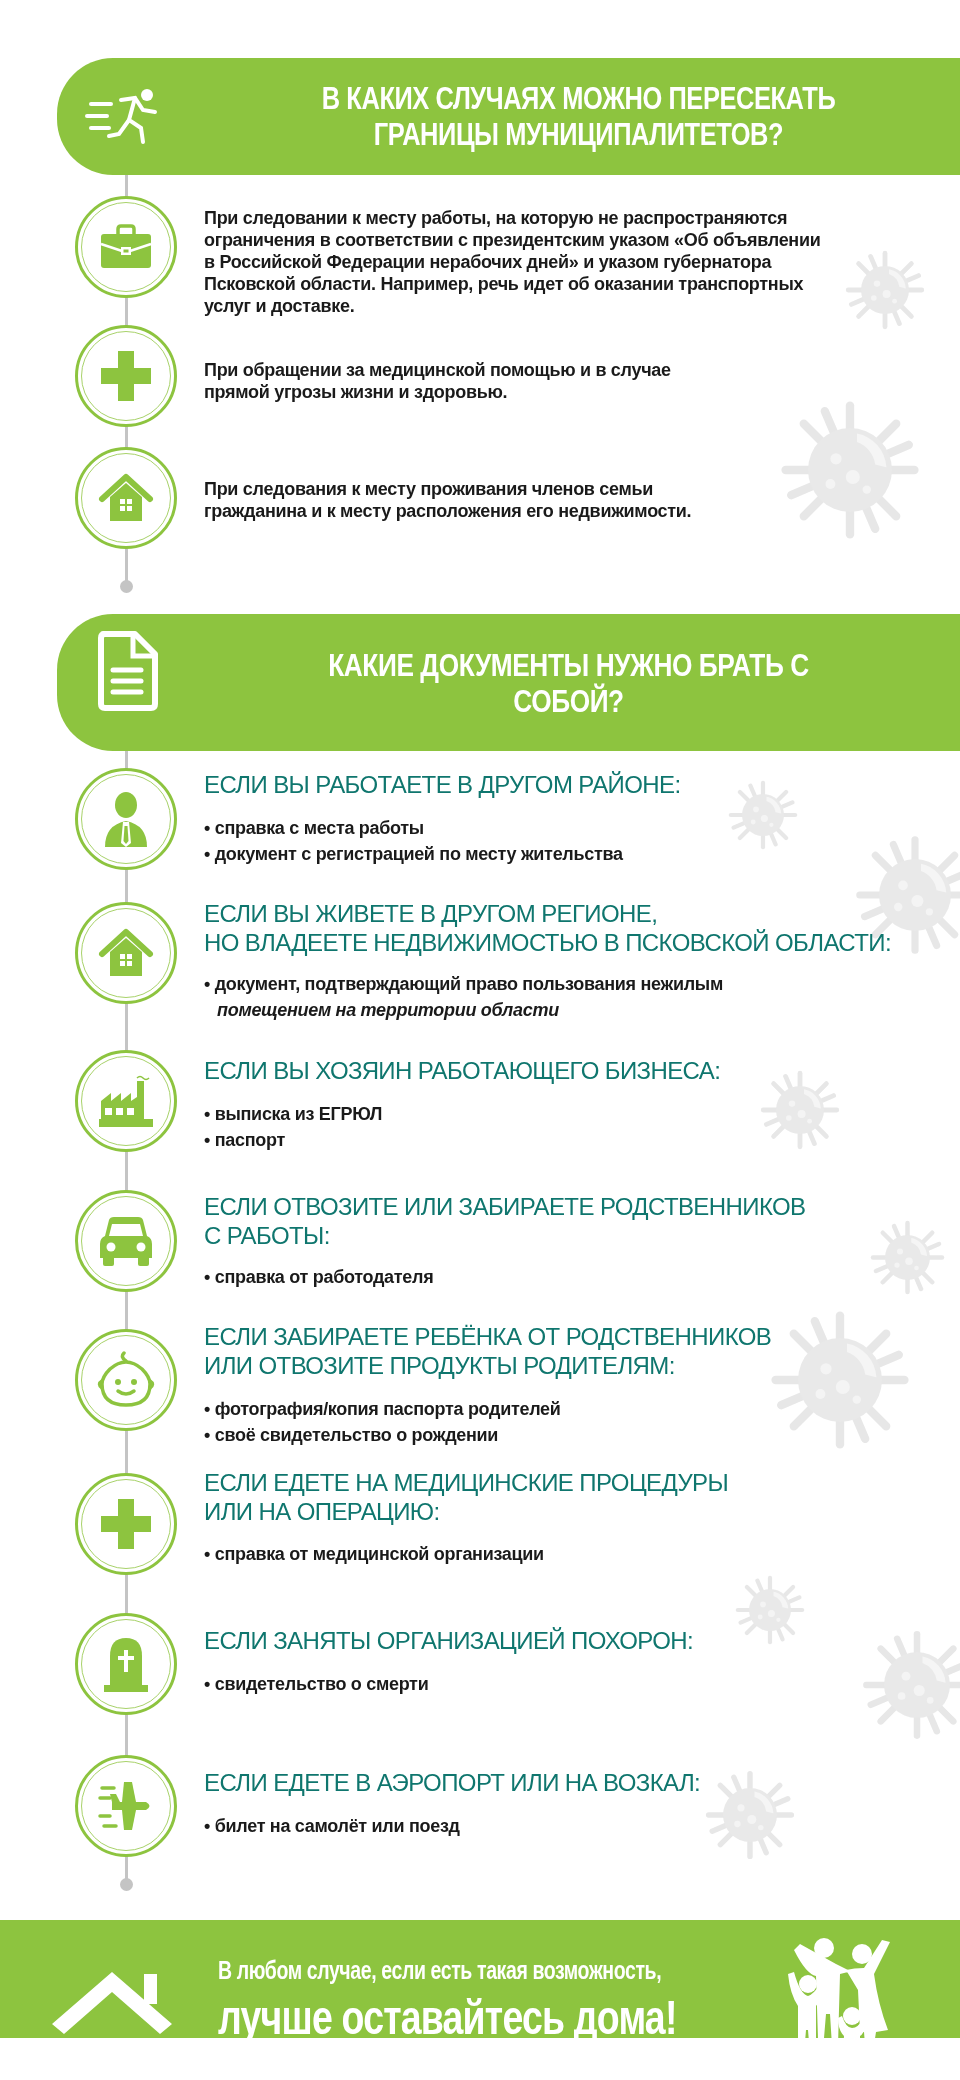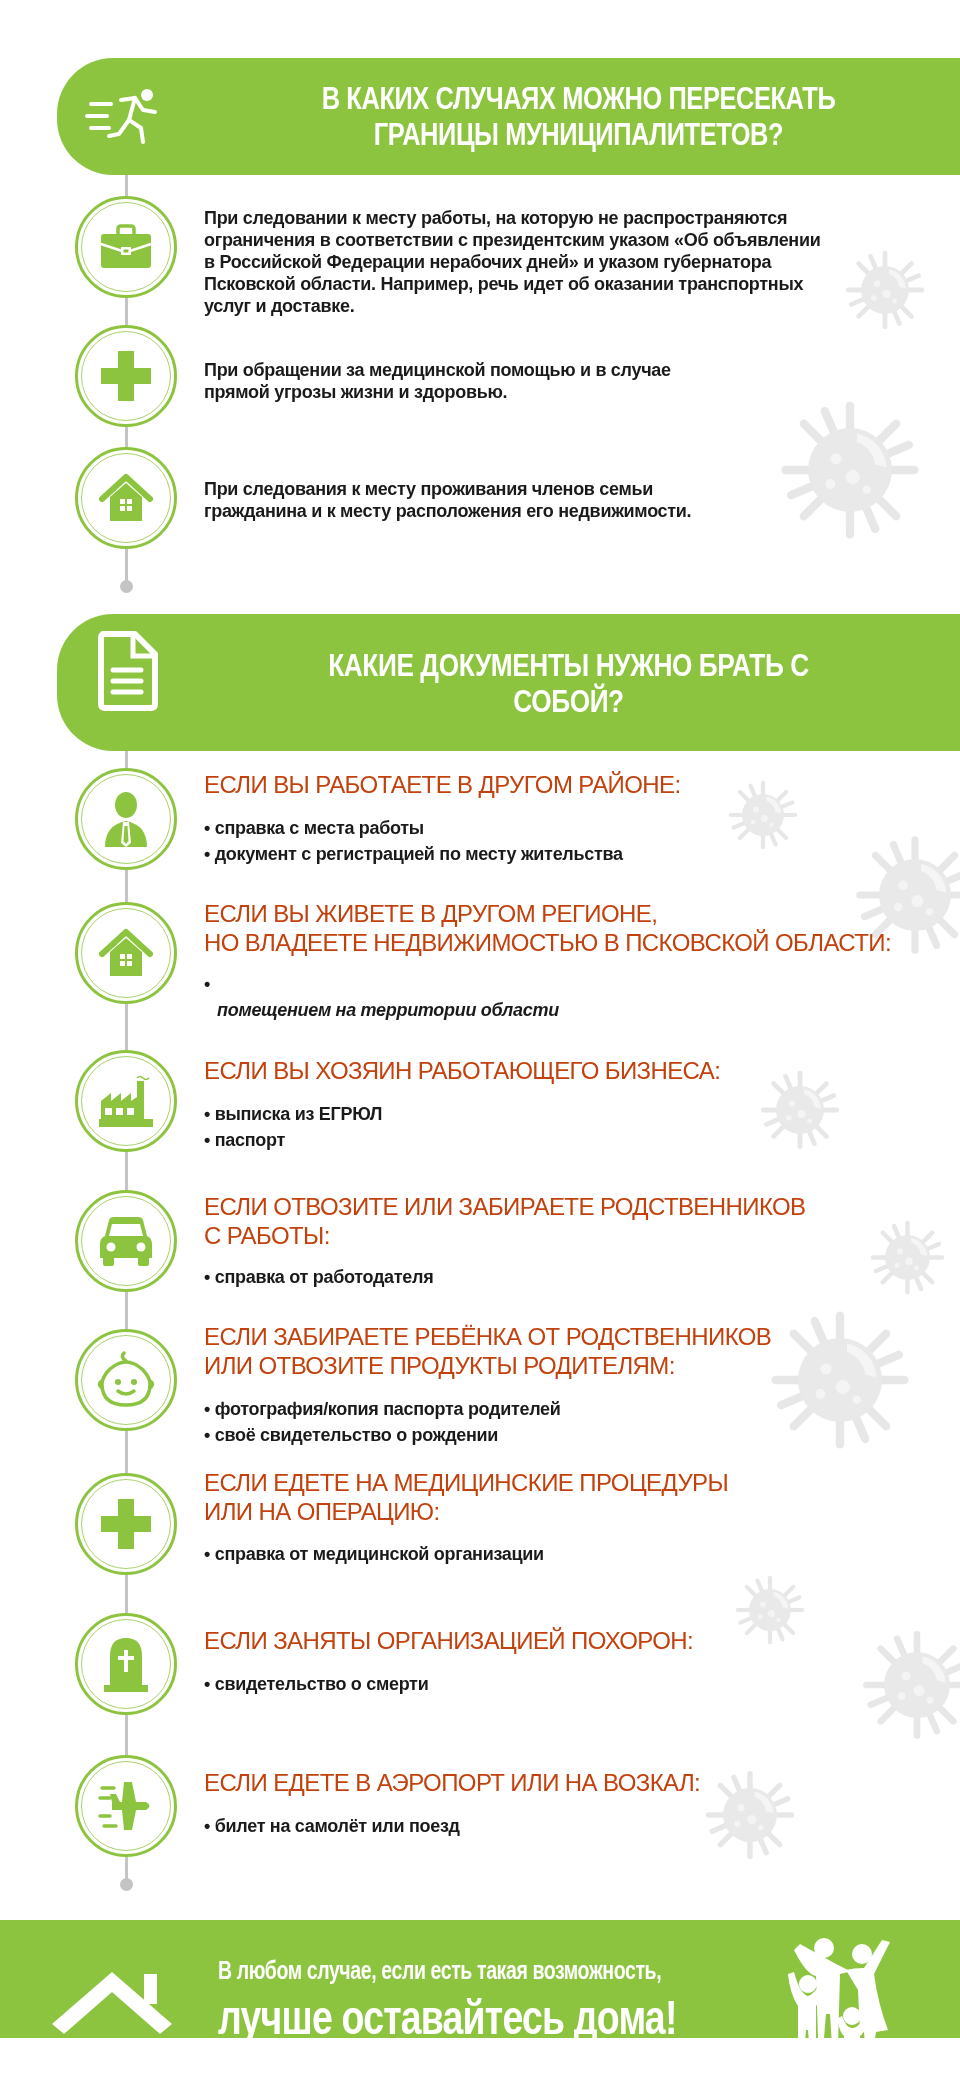--- a/index.html
+++ b/index.html
@@ -24,21 +24,21 @@
     .dot { position: absolute; left: 120px; width: 13px; height: 13px; border-radius: 50%; background: #c4c4c4; }
     .circle {
       position: absolute; left: 75px; width: 102px; height: 102px; border-radius: 50%;
       border: 3px solid #8dc43f; background: #fff; display: flex; align-items: center; justify-content: center;
     }
     .circle::after {
       content: ""; position: absolute; inset: 3px; border-radius: 50%; border: 1.5px solid #a8d26a;
     }
     .circle svg { position: relative; z-index: 1; }
     .item-text { position: absolute; left: 204px; font-size: 18px; line-height: 22px; font-weight: bold; color: #1a1a1a; letter-spacing: -0.3px; }
-    .heading { position: absolute; left: 204px; font-size: 24px; line-height: 29px; color: #c2410c; text-transform: uppercase; letter-spacing: -0.6px; }
+    .heading { position: absolute; left: 204px; font-size: 24px; line-height: 29px; color: #0f766e; text-transform: uppercase; letter-spacing: -0.6px; }
     .bullets { position: absolute; left: 204px; font-size: 18px; line-height: 26px; font-weight: bold; color: #1a1a1a; letter-spacing: -0.3px; list-style: none; }
     .bullets li::before { content: "• "; }
     .bullets li .cont { padding-left: 13px; display: block; font-style: italic; }
     .virus { position: absolute; opacity: 0.85; }
     .footer { position: absolute; left: 0; right: 0; top: 1920px; height: 118px; background: #8dc43f; }
     .footer-line1 { position: absolute; left: 218px; top: 36px; width: 520px; color: #fff; font-weight: bold; font-size: 25px; letter-spacing: -0.5px; transform: scaleX(0.78); transform-origin: left; white-space: nowrap; }
     .footer-line2 { position: absolute; left: 218px; top: 70px; color: #fff; font-weight: bold; font-size: 48px; letter-spacing: -1px; transform: scaleX(0.78); transform-origin: left; white-space: nowrap; }
   </style>
 </head>
 <body>
@@ -200,21 +200,21 @@
       <rect x="29" y="26" width="5" height="5" fill="#fff"></rect>
     <rect x="22" y="33" width="5" height="5" fill="#fff"></rect>
       <rect x="29" y="33" width="5" height="5" fill="#fff"></rect>
   </svg>
 </div>
 <div class="heading" style="top:899px">
   <div>Если вы живете в другом регионе,</div>
   <div>но владеете недвижимостью в Псковской области:</div>
 </div>
 <ul class="bullets" style="top:971px">
-  <li><span class="cont">помещением на территории области</span></li>
+  <li><span>документ, подтверждающий право пользования нежилым</span><span class="cont">помещением на территории области</span></li>
 </ul>
 
 <div class="circle" style="top:1050px">
   <svg width="54" height="52" viewBox="0 0 54 52">
     <path d="M2 52 V26 L12 18 V26 L22 18 V26 L32 18 V26 L38 22 V6 H45 V52 Z" fill="#8dc43f"></path>
     <path d="M38 3 Q41 0 44 3 Q47 6 50 3" fill="none" stroke="#8dc43f" stroke-width="1.5"></path>
     <rect x="6" y="33" width="7" height="7" fill="#fff"></rect>
       <rect x="17" y="33" width="7" height="7" fill="#fff"></rect>
       <rect x="28" y="33" width="7" height="7" fill="#fff"></rect>
     <rect x="0" y="44" width="54" height="8" fill="#8dc43f"></rect>

